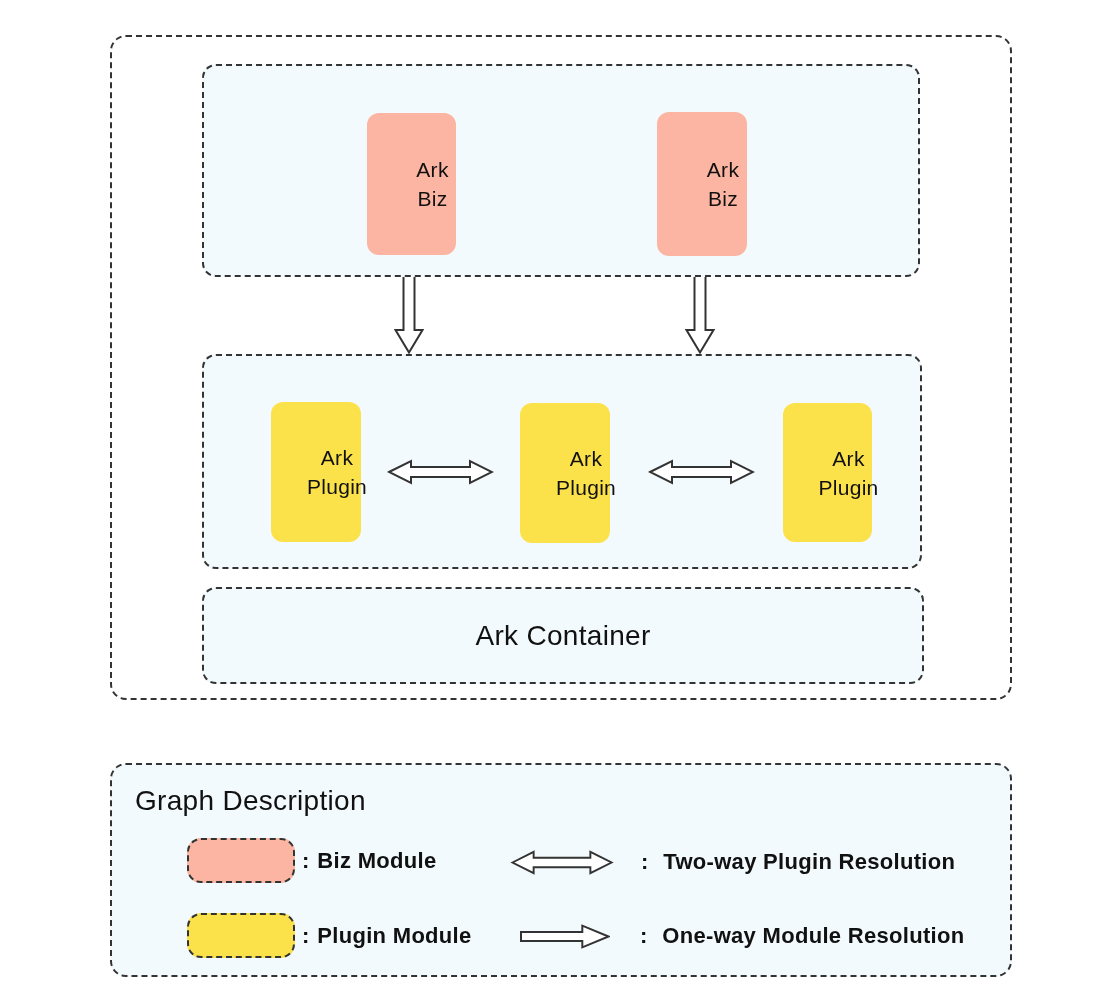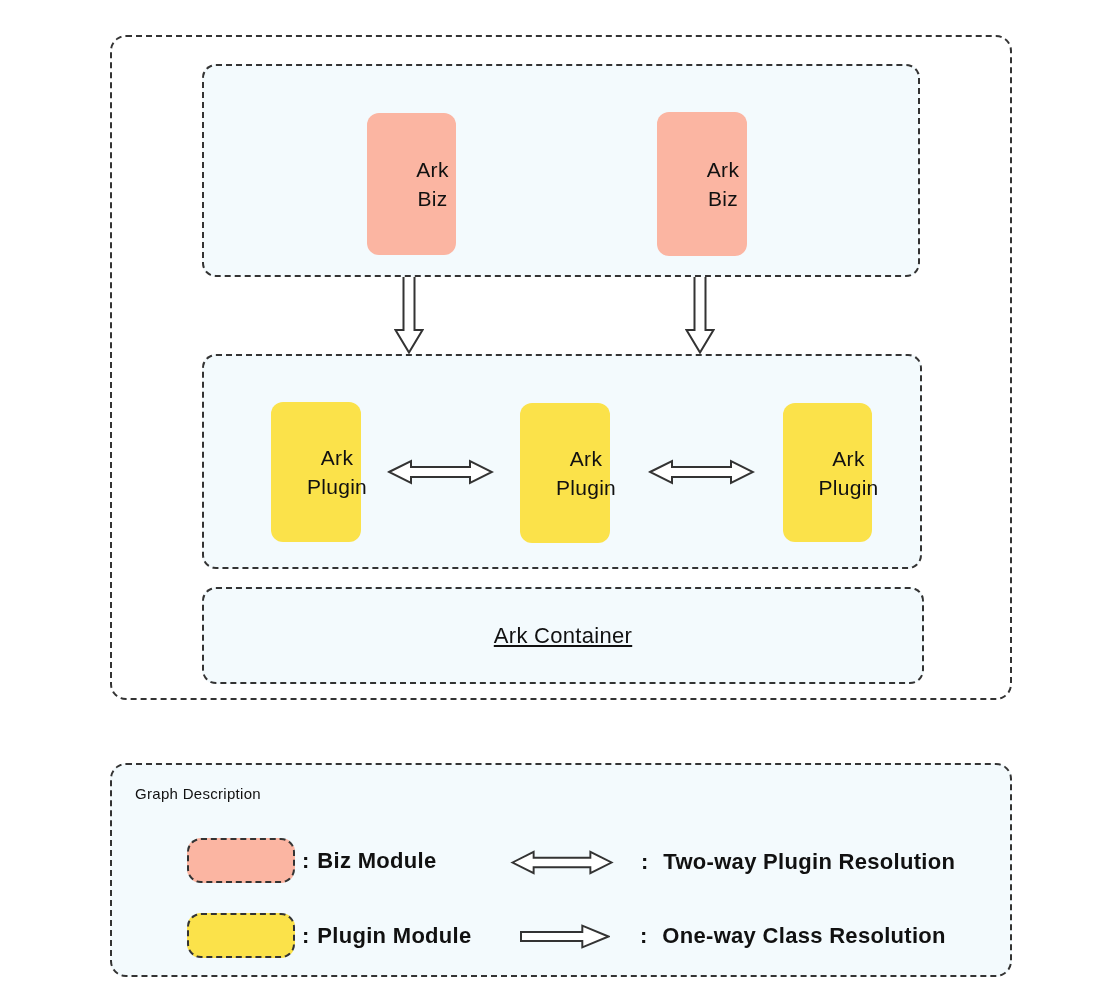--- a/index.html
+++ b/index.html
@@ -35,29 +35,29 @@
   }
   .module{
     border-radius:12px;
     display:flex;align-items:center;justify-content:center;
     text-align:center;
     padding-left:42px;
   }
   .module-label{font-size:21px;line-height:29px;letter-spacing:0.3px;}
   .biz-box{background:var(--biz-module);}
   .plugin-box{background:var(--plugin-module);}
-  .container-label{font-size:22px;letter-spacing:0.3px;text-decoration:underline;}
+  .container-label{font-size:28px;letter-spacing:0.3px;}
   .arrow svg{display:block;}
   .legend-box{
     left:110px;top:763px;width:902px;height:214px;
     background:var(--layer-bg);border-radius:16px;
   }
   .legend-title{
     position:absolute;left:23px;top:20px;
-    font-size:15px;letter-spacing:0.3px;
+    font-size:28px;letter-spacing:0.3px;
   }
   .legend-item{
     position:absolute;display:flex;align-items:center;
   }
   .swatch{
     width:108px;height:45px;border-radius:14px;
     border:2px dashed var(--line);display:inline-block;
   }
   .swatch-biz{background:var(--biz-module);}
   .swatch-plugin{background:var(--plugin-module);}
@@ -158,15 +158,15 @@
     <span class="legend-label">Two-way Plugin Resolution</span>
   </div>
 
   <div class="legend-item" style="left:408px;top:158px;">
     <span class="arrow">
       <svg width="90" height="25" viewBox="0 0 91 25">
         <path d="M1 8 L63 8 L63 1.5 L89.5 12.5 L63 23.5 L63 17 L1 17 Z" fill="#FFFFFF" stroke="#333333" stroke-width="2" stroke-linejoin="miter"></path>
       </svg>
     </span>
     <span class="colon colon-wide" style="margin-left:30px;">:</span>
-    <span class="legend-label">One-way Class Resolution</span>
+    <span class="legend-label">One-way Module Resolution</span>
   </div>
 </div>
 
 </body></html>

